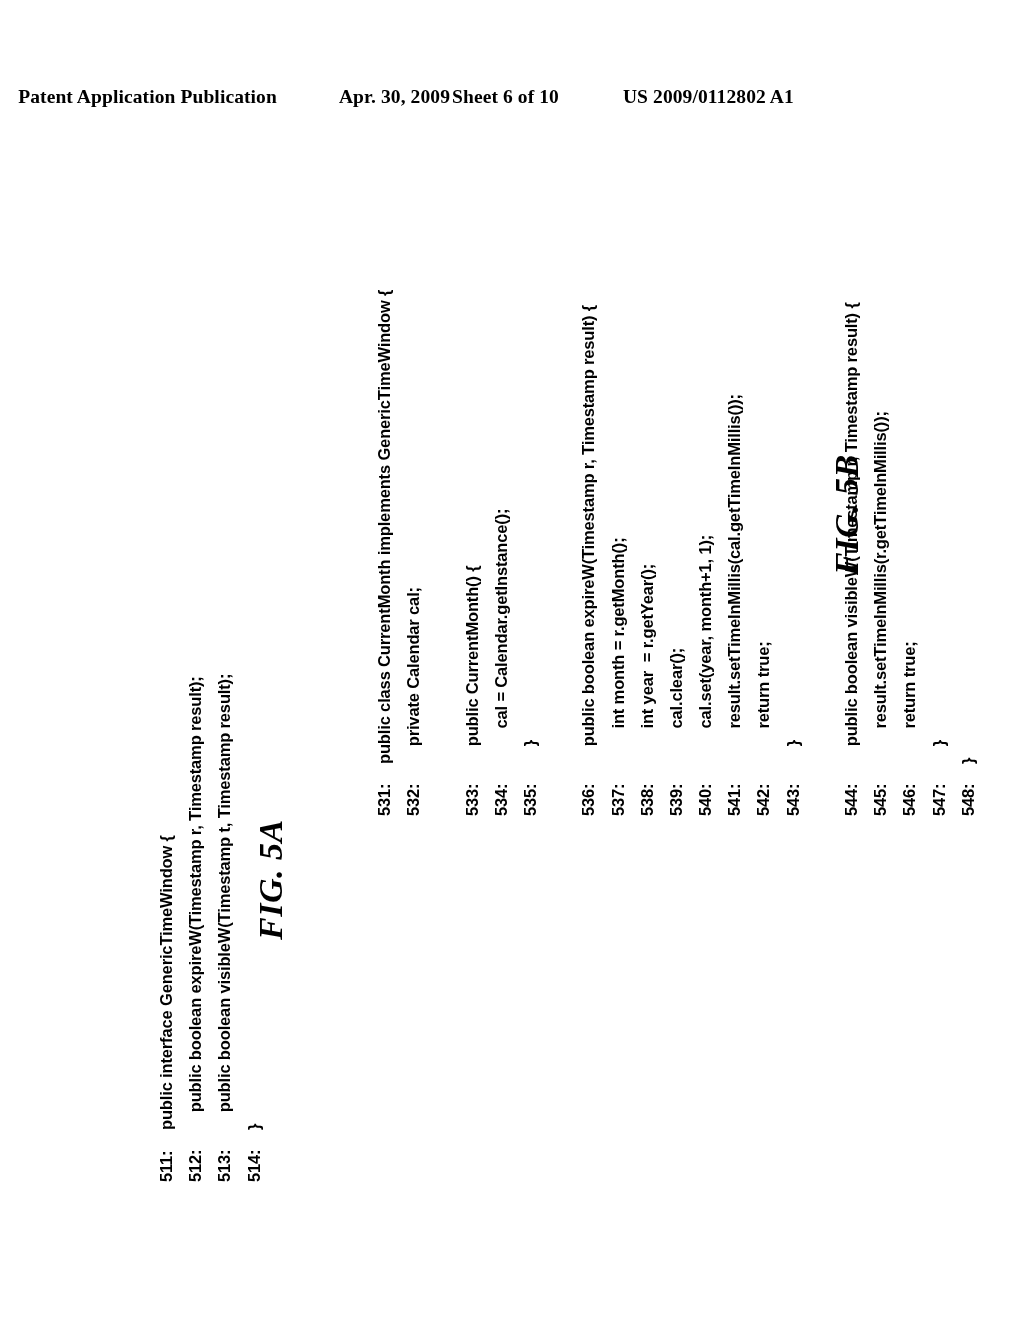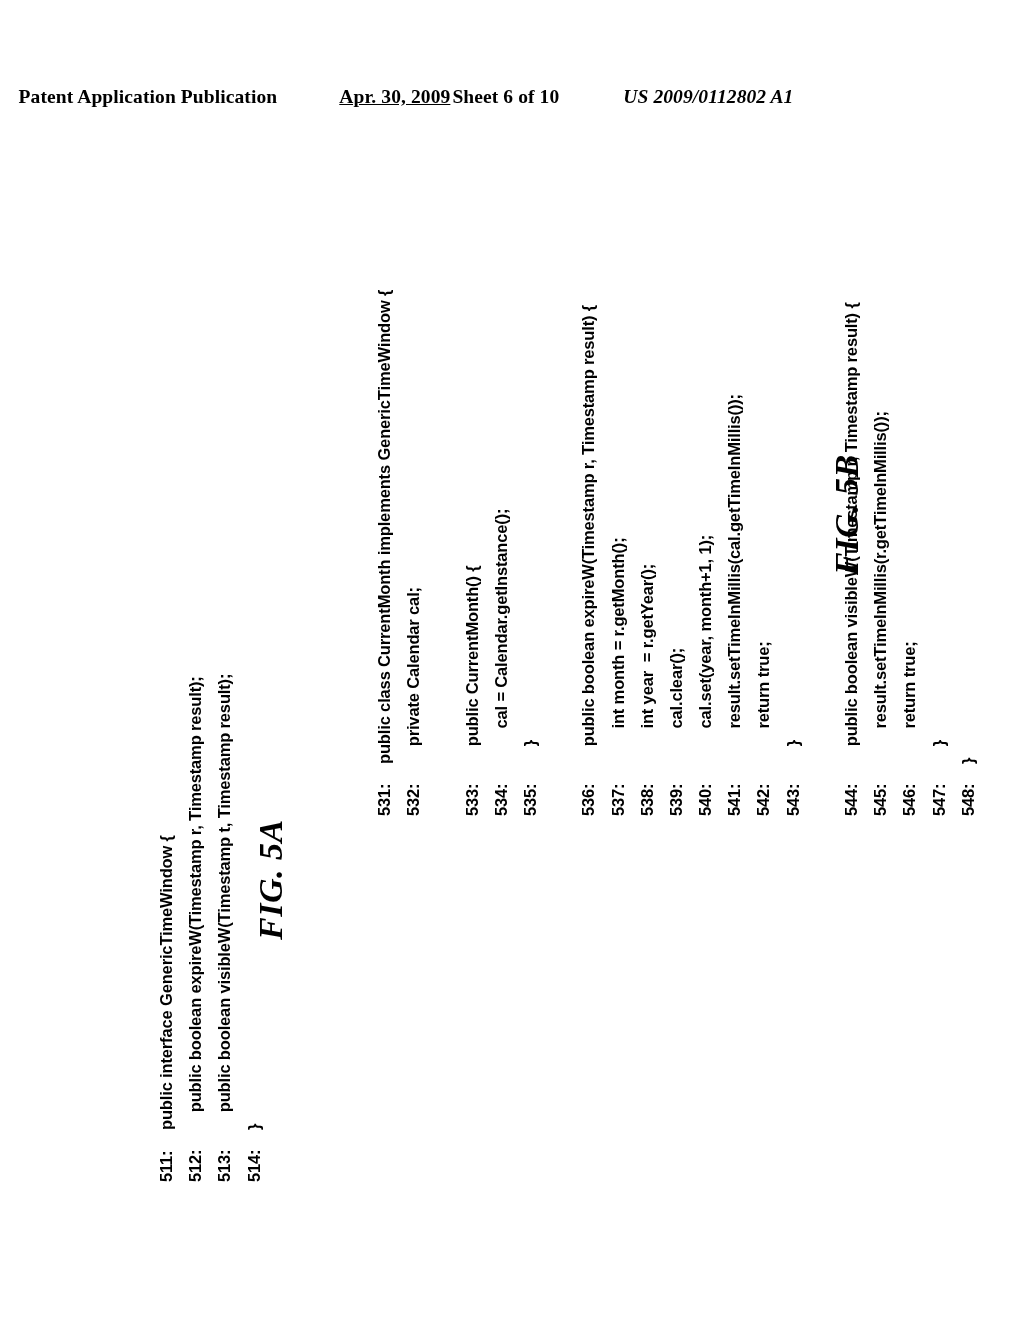--- a/index.html
+++ b/index.html
@@ -25,23 +25,23 @@
     display: flex;
     justify-content: center;
     align-items: baseline;
     font-family: "Liberation Serif", serif;
     font-weight: bold;
     font-size: 19.5px;
     letter-spacing: 0.1px;
     white-space: nowrap;
   }
   .hdr-pub      { }
-  .hdr-date     { margin-left: 62px; text-decoration: underline; }
+  .hdr-date     { margin-left: 62px; }
   .hdr-sheet    { margin-left: 2px; }
-  .hdr-patno    { margin-left: 64px; font-style: italic; }
+  .hdr-patno    { margin-left: 64px; }
 
   
   
   .fig {
     position: absolute;
     transform-origin: 0 0;
   }
 
   .code-block {
     position: relative;

